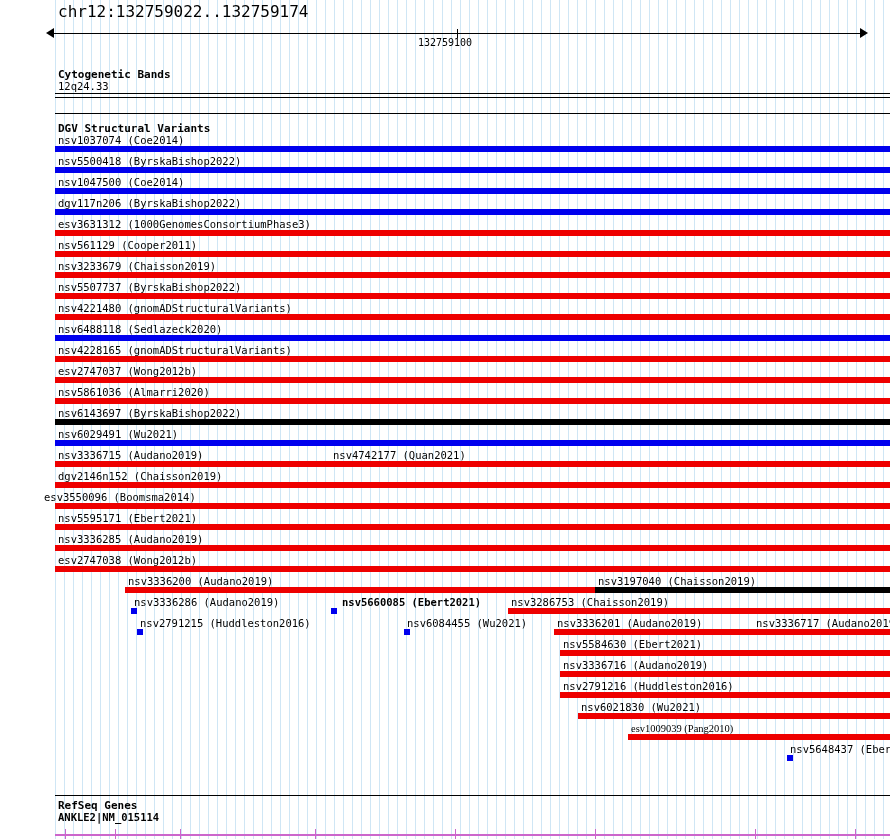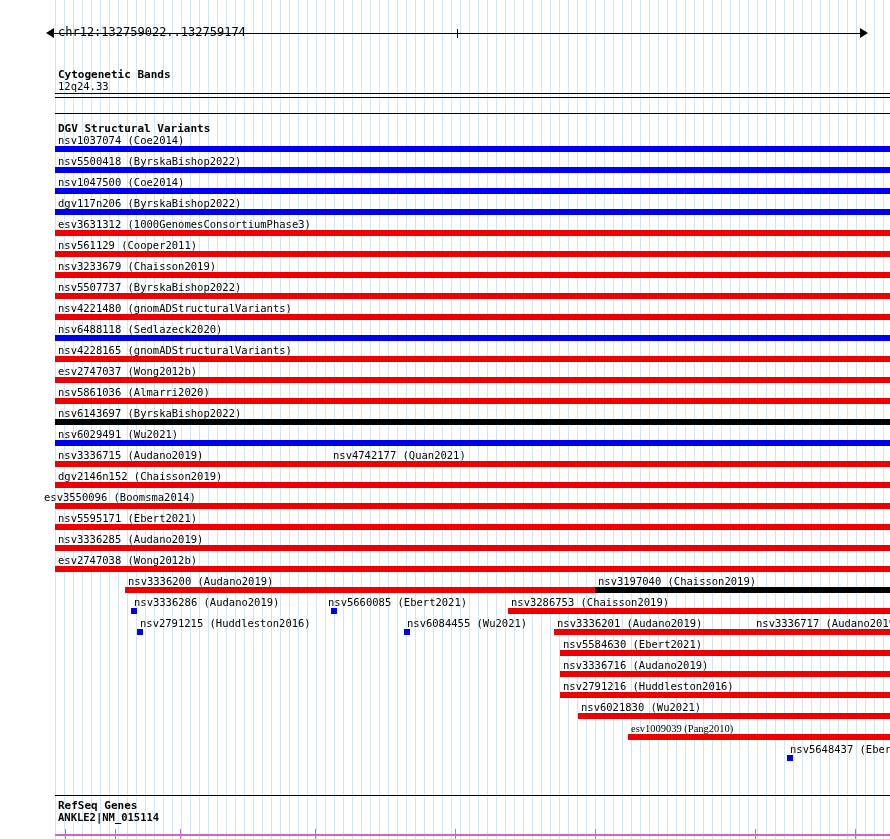--- a/index.html
+++ b/index.html
@@ -8,21 +8,21 @@
   #stage{position:absolute;left:0;top:0;width:890px;height:839px;}
 
   
   .grid{position:absolute;left:55px;top:0;width:835px;height:839px;
         background-image:repeating-linear-gradient(to right,
             #cfe6f5 0px,#cfe6f5 1px,rgba(255,255,255,0) 1px,rgba(255,255,255,0) 9px);
         pointer-events:none;}
   .whitemask{position:absolute;left:0;top:0;width:55px;height:839px;background:#fff;}
 
   
-  .coord{position:absolute;left:58px;top:25px;font-size:12px;}
+  .coord{position:absolute;left:58px;top:2px;font-size:16px;}
   .ruler{position:absolute;left:46px;top:28px;width:822px;height:10px;}
   .ruler .line{position:absolute;left:8px;top:5px;width:806px;height:1px;background:#000;}
   .ruler .la{position:absolute;left:0px;top:0px;width:0;height:0;
       border-top:5px solid transparent;border-bottom:5px solid transparent;border-right:8px solid #000;}
   .ruler .ra{position:absolute;right:0px;top:0px;width:0;height:0;
       border-top:5px solid transparent;border-bottom:5px solid transparent;border-left:8px solid #000;}
   .ruler .tickmid{position:absolute;left:50%;top:1px;width:1px;height:9px;background:#000;}
   .rulerlabel{position:absolute;top:37px;left:0;width:890px;text-align:center;font-size:10px;}
 
   .sechead{position:absolute;font-size:11px;font-weight:bold;white-space:nowrap;}
@@ -47,20 +47,21 @@
   <div class="grid"></div>
   <div class="whitemask"></div>
 
   <div class="coord">chr12:132759022..132759174</div>
   <div class="ruler">
     <div class="la"></div>
     <div class="line"></div>
     <div class="ra"></div>
     <div class="tickmid"></div>
   </div>
+  <div class="rulerlabel">132759100</div>
 
   <div class="sechead" style="left:58px;top:68px;">Cytogenetic Bands</div>
   <div class="lbl" style="left:58px;top:81px;">12q24.33</div>
   <div class="hr" style="top:93px;"></div>
   <div class="hr" style="top:97px;"></div>
   <div class="hr" style="top:113px;"></div>
 
   <div class="sechead" style="left:58px;top:122px;">DGV Structural Variants</div>
 
   <div id="tracks">
@@ -107,21 +108,21 @@
       <div class="lbl" style="left: 58px; top: 534px;">nsv3336285 (Audano2019)</div>
       <div class="bar red" style="left: 55px; width: 835px; top: 545px;"></div>
       <div class="lbl" style="left: 58px; top: 555px;">esv2747038 (Wong2012b)</div>
       <div class="bar red" style="left: 55px; width: 835px; top: 566px;"></div>
       <div class="lbl" style="left: 128px; top: 576px;">nsv3336200 (Audano2019)</div>
       <div class="bar red" style="left: 125px; width: 765px; top: 587px;"></div>
       <div class="lbl" style="left: 598px; top: 576px;">nsv3197040 (Chaisson2019)</div>
       <div class="bar black" style="left: 595px; width: 295px; top: 587px;"></div>
       <div class="lbl" style="left: 134px; top: 597px;">nsv3336286 (Audano2019)</div>
       <div class="sq blue" style="left: 131px; top: 608px;"></div>
-      <div class="lbl" style="left: 328px; top: 597px;">nsv5660085 (Ebert2021)</div>
+      <div class="lbl" style="left: 342px; top: 597px; font-weight: bold;">nsv5660085 (Ebert2021)</div>
       <div class="sq blue" style="left: 331px; top: 608px;"></div>
       <div class="lbl" style="left: 511px; top: 597px;">nsv3286753 (Chaisson2019)</div>
       <div class="bar red" style="left: 508px; width: 382px; top: 608px;"></div>
       <div class="lbl" style="left: 140px; top: 618px;">nsv2791215 (Huddleston2016)</div>
       <div class="sq blue" style="left: 137px; top: 629px;"></div>
       <div class="lbl" style="left: 407px; top: 618px;">nsv6084455 (Wu2021)</div>
       <div class="sq blue" style="left: 404px; top: 629px;"></div>
       <div class="lbl" style="left: 557px; top: 618px;">nsv3336201 (Audano2019)</div>
       <div class="bar red" style="left: 554px; width: 336px; top: 629px;"></div>
       <div class="lbl" style="left: 756px; top: 618px;">nsv3336717 (Audano2019)</div>

